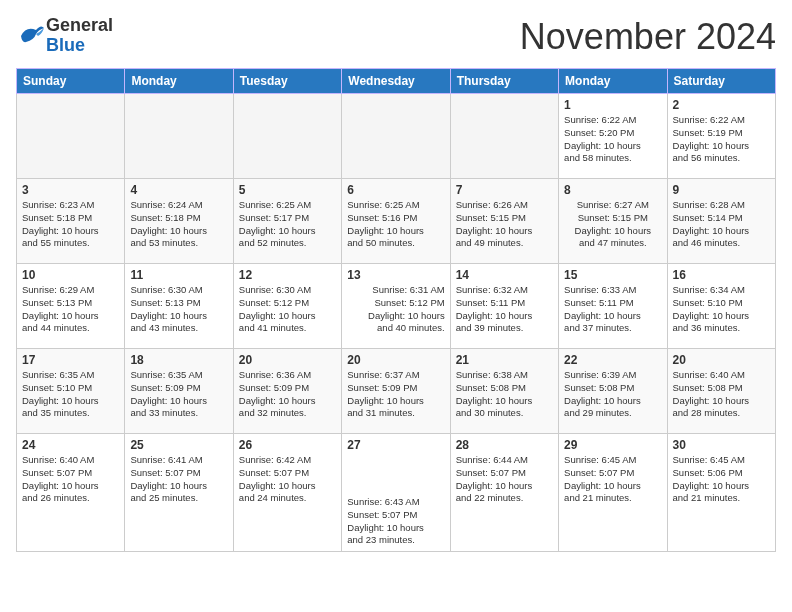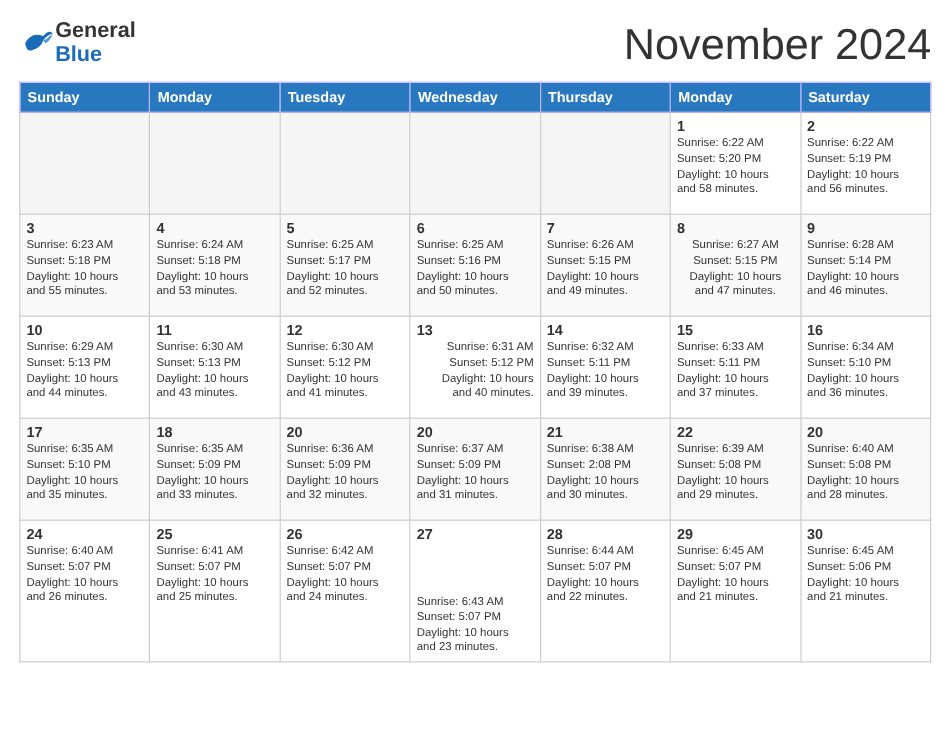--- a/index.html
+++ b/index.html
@@ -265,21 +265,21 @@
         <td>
           <span class="day-num">20</span>
           <div class="day-info" style="white-space: pre-line;">Sunrise: 6:37 AM
 Sunset: 5:09 PM
 Daylight: 10 hours
 and 31 minutes.</div>
         </td>
         <td>
           <span class="day-num">21</span>
           <div class="day-info" style="white-space: pre-line;">Sunrise: 6:38 AM
-Sunset: 2:08 PM
+Sunset: 5:08 PM
 Daylight: 10 hours
 and 30 minutes.</div>
         </td>
         <td>
           <span class="day-num">22</span>
           <div class="day-info" style="white-space: pre-line;">Sunrise: 6:39 AM
 Sunset: 5:08 PM
 Daylight: 10 hours
 and 29 minutes.</div>
         </td>

